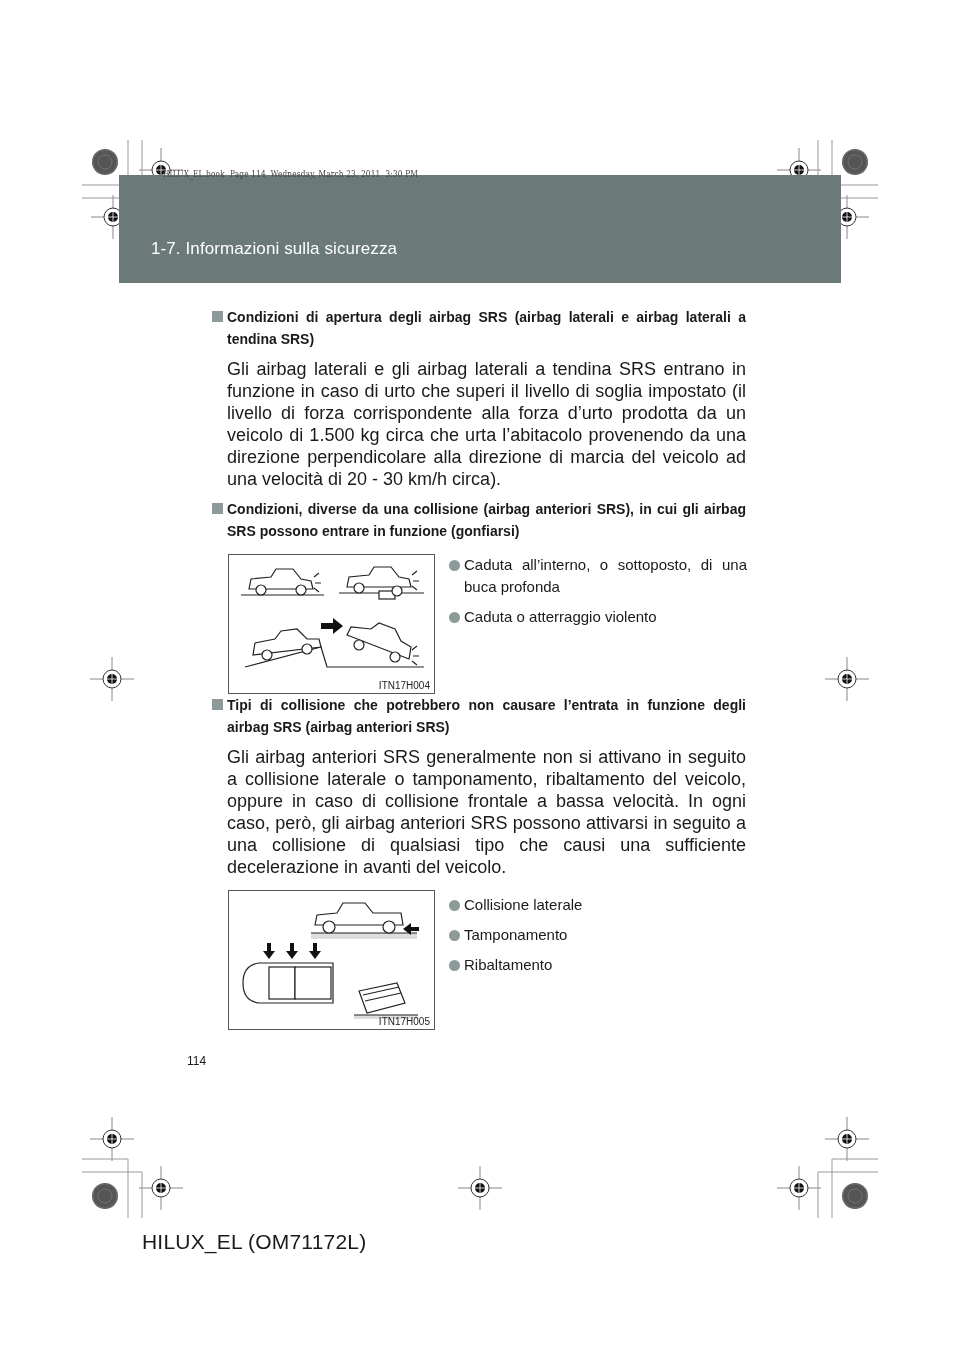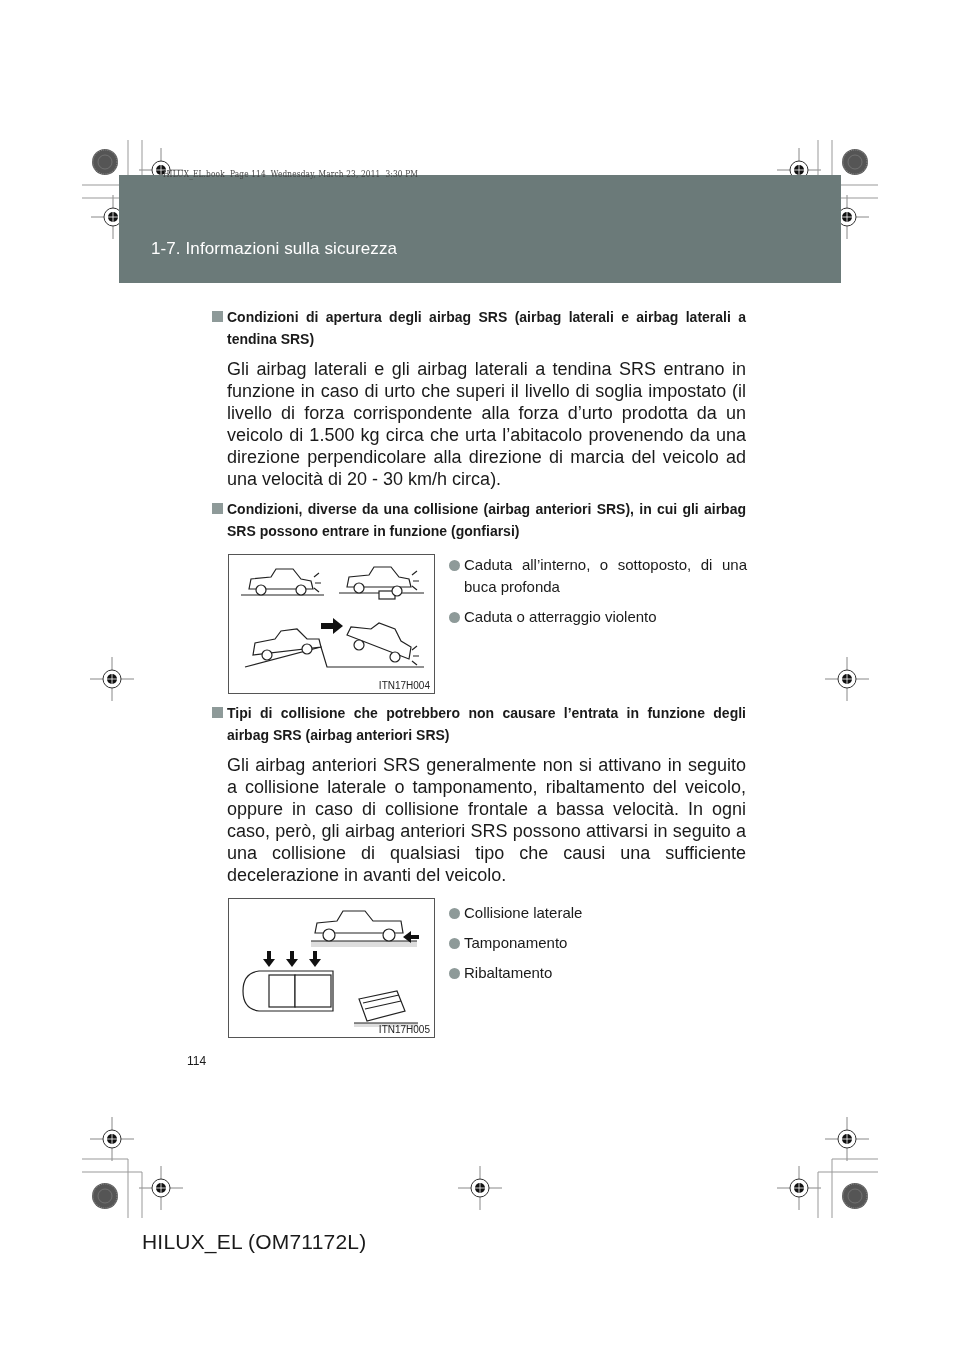--- a/index.html
+++ b/index.html
@@ -159,21 +159,21 @@
         <path d="M92 68 L104 68 L104 63 L114 71 L104 79 L104 74 L92 74 Z" fill="#111"></path>
       </svg>
       <div class="fig-caption">ITN17H004</div>
     </div>
     <div class="bullets">
       <div class="bullet"><span class="dot"></span><span>Caduta all’interno, o sottoposto, di una buca profonda</span></div>
       <div class="bullet"><span class="dot"></span><span>Caduta o atterraggio violento</span></div>
     </div>
   </div>
 
-  <div class="h" style="margin-top:8px;">
+  <div class="h" style="margin-top:0;">
     <span class="sq"></span>
     <span>Tipi di collisione che potrebbero non causare l’entrata in funzione degli airbag SRS (airbag anteriori SRS)</span>
   </div>
   <div class="p">Gli airbag anteriori SRS generalmente non si attivano in seguito a collisione laterale o tamponamento, ribaltamento del veicolo, oppure in caso di collisione frontale a bassa velocità. In ogni caso, però, gli airbag anteriori SRS possono attivarsi in seguito a una collisione di qualsiasi tipo che causi una sufficiente decelerazione in avanti del veicolo.</div>
 
   <div class="fig-row" style="margin-top:12px;">
     <div class="figure">
       <svg width="205" height="138" viewBox="0 0 205 138">
         <g stroke="#222" fill="none" stroke-width="1.2">
 

